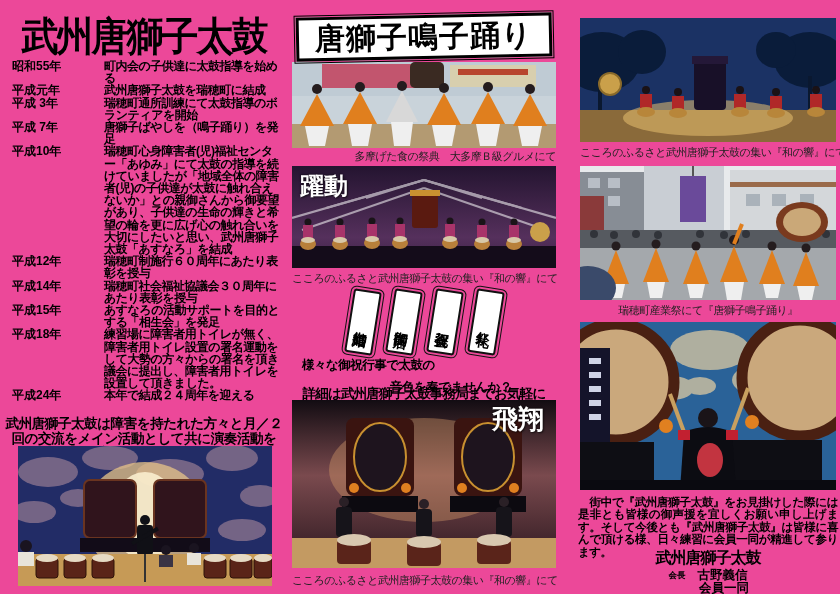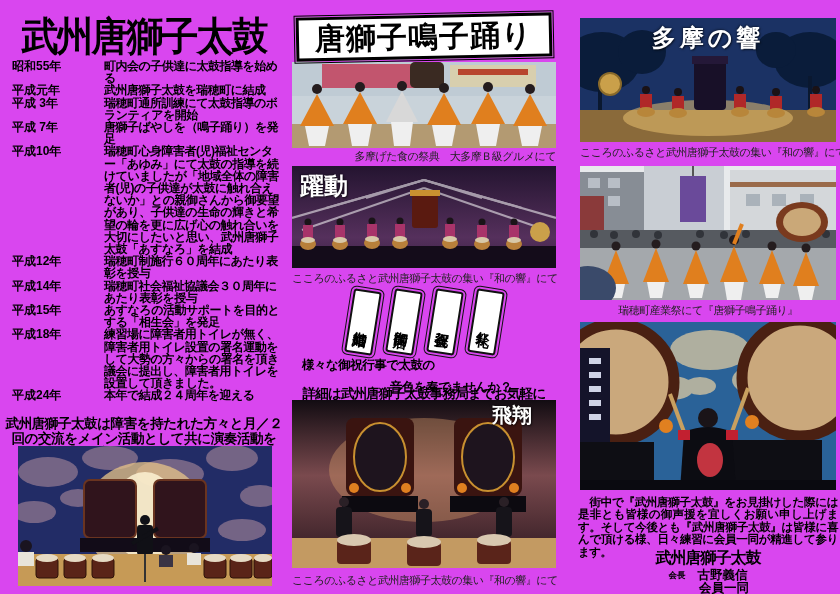--- a/index.html
+++ b/index.html
@@ -1,17 +1,17 @@
 <!DOCTYPE html>
 <html><head>
 <meta charset="utf-8">
 <style>
   html,body{margin:0;padding:0;background:#888;}
   .page{
-    position:relative; width:840px; height:594px; background:#d946ef;
+    position:relative; width:840px; height:594px; background:#ec4899;
     font-family:"Liberation Sans","DejaVu Sans",sans-serif; color:#000;
     overflow:hidden; margin:0 auto;
   }
   .abs{position:absolute;}
   
   .main-title{
     left:6px; top:12px; width:276px; text-align:center;
     font-family:"DejaVu Serif","Liberation Serif",serif;
     font-weight:900; font-size:37px; letter-spacing:-2px;
     transform:scaleY(1.08); white-space:nowrap;
@@ -372,21 +372,21 @@
             <rect x="-17" y="142" width="34" height="24" rx="4" fill="#5a241a"></rect>
             <ellipse cx="0" cy="142" rx="17" ry="6" fill="#d8c8b0"></ellipse>
           </g>
         <g transform="translate(202,0)">
             <rect x="-17" y="140" width="34" height="24" rx="4" fill="#5a241a"></rect>
             <ellipse cx="0" cy="140" rx="17" ry="6" fill="#d8c8b0"></ellipse>
           </g>
       </g>
     </svg>
   </div>
-  <div class="plabel" style="left:492px; top:402px; font-size:20px;">飛翔</div>
+  <div class="plabel" style="left:492px; top:402px; font-size:26px;">飛翔</div>
   <div class="cap" style="left:292px; top:574px; width:264px; text-align:right;">こころのふるさと武州唐獅子太鼓の集い『和の響』にて</div>
 
   <div class="photo" style="left:580px; top:18px; width:256px; height:124px;">
     <svg viewBox="0 0 256 124" preserveAspectRatio="none">
       <rect width="256" height="124" fill="#1b3264"></rect>
       <g fill="#0a1c3a">
         <ellipse cx="22" cy="44" rx="38" ry="30"></ellipse>
           <ellipse cx="62" cy="34" rx="24" ry="22"></ellipse>
         <ellipse cx="230" cy="42" rx="36" ry="28"></ellipse>
           <ellipse cx="196" cy="32" rx="20" ry="18"></ellipse>
@@ -420,21 +420,20 @@
             <ellipse cx="0" cy="95" rx="9" ry="5" fill="#b8863a"></ellipse>
           </g>
         <g transform="translate(236,0)">
             <circle cx="0" cy="72" r="4" fill="#1a1216"></circle>
             <rect x="-6" y="76" width="12" height="14" fill="#b02828"></rect>
             <ellipse cx="0" cy="94" rx="9" ry="5" fill="#b8863a"></ellipse>
           </g>
       </g>
     </svg>
   </div>
-  <div class="plabel" style="left:580px; top:22px; width:256px; text-align:center; font-size:24px; letter-spacing:4px;">多摩の響</div>
   <div class="cap" style="left:580px; top:146px; width:256px; text-align:center;">こころのふるさと武州唐獅子太鼓の集い『和の響』にて</div>
 
   <div class="photo" style="left:580px; top:166px; width:256px; height:134px;">
     <svg viewBox="0 0 256 134" preserveAspectRatio="none">
       <rect width="256" height="134" fill="#e8eaec"></rect>
       <rect x="0" y="6" width="64" height="58" fill="#878d95"></rect>
       <g fill="#b8bec6">
           <rect x="8" y="12" width="12" height="10"></rect>
           <rect x="28" y="12" width="12" height="10"></rect>
           <rect x="8" y="30" width="12" height="10"></rect>

